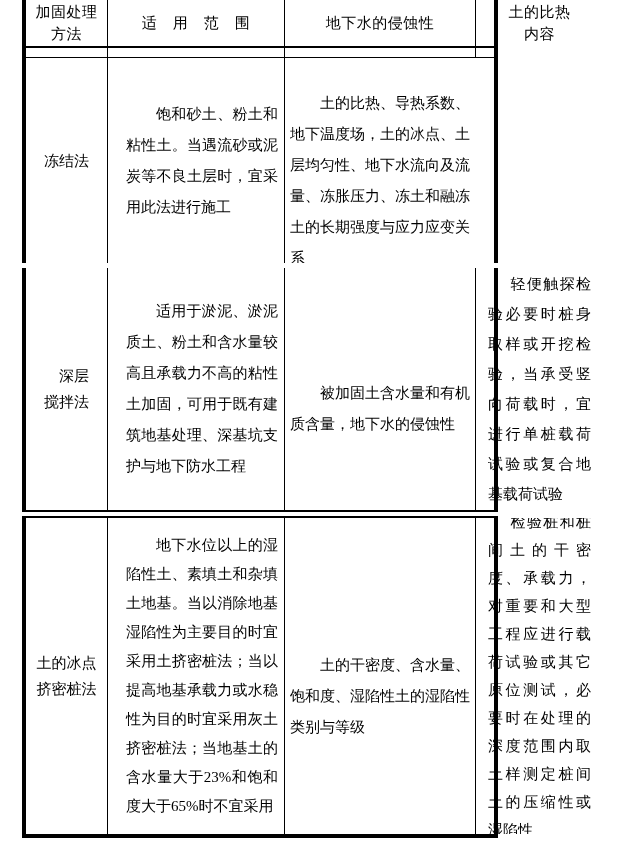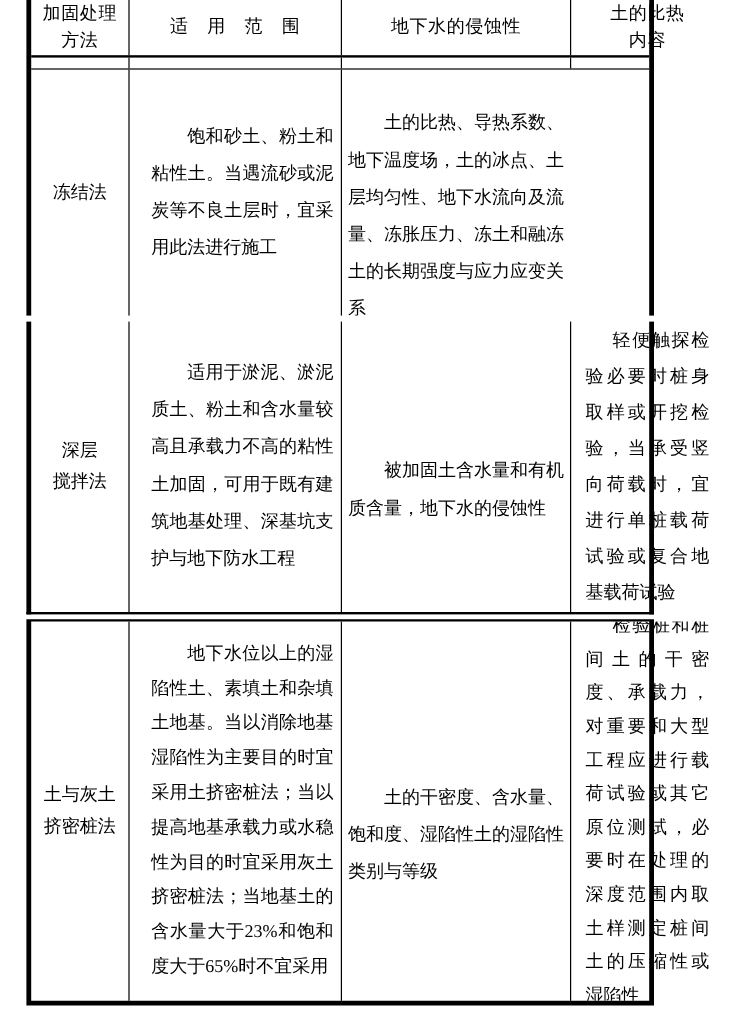--- a/index.html
+++ b/index.html
@@ -2,42 +2,42 @@
 <html><head>
 <meta charset="utf-8">
 <style>
   html,body{margin:0;padding:0;}
   body{
     width:623px;height:854px;background:#ffffff;position:relative;overflow:hidden;
     font-family:"Liberation Serif","DejaVu Serif",serif;
     color:#000000;
     -webkit-font-smoothing:none;
   }
-  .table-wrap{position:absolute;left:22px;top:0;width:523px;border-radius:19px;}
+  .table-wrap{position:absolute;left:22px;top:0;width:476px;border-radius:19px;}
   .seg{
     border-left:4px solid #000;
     border-right:4px solid #000;
     box-sizing:border-box;
     background:#fff;
   }
   .grid{display:grid;grid-template-columns:81px 177px 191px 128px;}
   .hrow{height:46px;border-bottom:2px solid #000;}
   .srow{height:9px;border-bottom:1px solid #000;}
   .brow1{height:205px;}
   .brow2{height:242px;}
   .brow3{height:316px;}
   .seg2{border-bottom:2px solid #000;margin-top:5px;}
   .seg3{border-top:2px solid #000;border-bottom:4px solid #000;margin-top:4px;}
   .c{
     display:flex;align-items:center;box-sizing:border-box;
     font-size:15px;line-height:22px;overflow:hidden;
   }
   .bl{border-left:1.5px solid #000;}
   .hc{justify-content:center;text-align:center;white-space:pre-line;letter-spacing:0.5px;}
-  .method{justify-content:center;text-align:center;white-space:pre-line;line-height:26px;}
+  .method{justify-content:center;text-align:right;white-space:pre-line;line-height:26px;}
   .txt{width:100%;text-align:justify;text-indent:2em;}
   .col2 .txt{padding:0 6px;line-height:31px;margin-left:12px;}
   .col3 .txt{padding:0 5px;line-height:31px;margin-top:40px;}
   .col4 .txt{padding:0 12px;line-height:31px;text-indent:1.5em;}
   .r2 .col4 .txt{line-height:30px;}
   .r3 .col2 .txt{line-height:29px;}
   .r3 .col3 .txt{line-height:31px;}
   .r3 .col4 .txt{line-height:28px;}
 </style>
 </head>
@@ -82,21 +82,21 @@
         <div class="txt">被加固土含水量和有机质含量，地下水的侵蚀性</div>
       </div>
       <div class="c bl col4">
         <div class="txt">轻便触探检验必要时桩身取样或开挖检验，当承受竖向荷载时，宜进行单桩载荷试验或复合地基载荷试验</div>
       </div>
     </div>
   </div>
 
   <div class="seg seg3">
     <div class="grid brow3 r3">
-      <div class="c method col1">土与灰土
+      <div class="c method col1">土的冰点
 挤密桩法</div>
       <div class="c bl col2">
         <div class="txt">地下水位以上的湿陷性土、素填土和杂填土地基。当以消除地基湿陷性为主要目的时宜采用土挤密桩法；当以提高地基承载力或水稳性为目的时宜采用灰土挤密桩法；当地基土的含水量大于23%和饱和度大于65%时不宜采用</div>
       </div>
       <div class="c bl col3">
         <div class="txt">土的干密度、含水量、饱和度、湿陷性土的湿陷性类别与等级</div>
       </div>
       <div class="c bl col4">
         <div class="txt">检验桩和桩间土的干密度、承载力，对重要和大型工程应进行载荷试验或其它原位测试，必要时在处理的深度范围内取土样测定桩间土的压缩性或湿陷性</div>
       </div>

